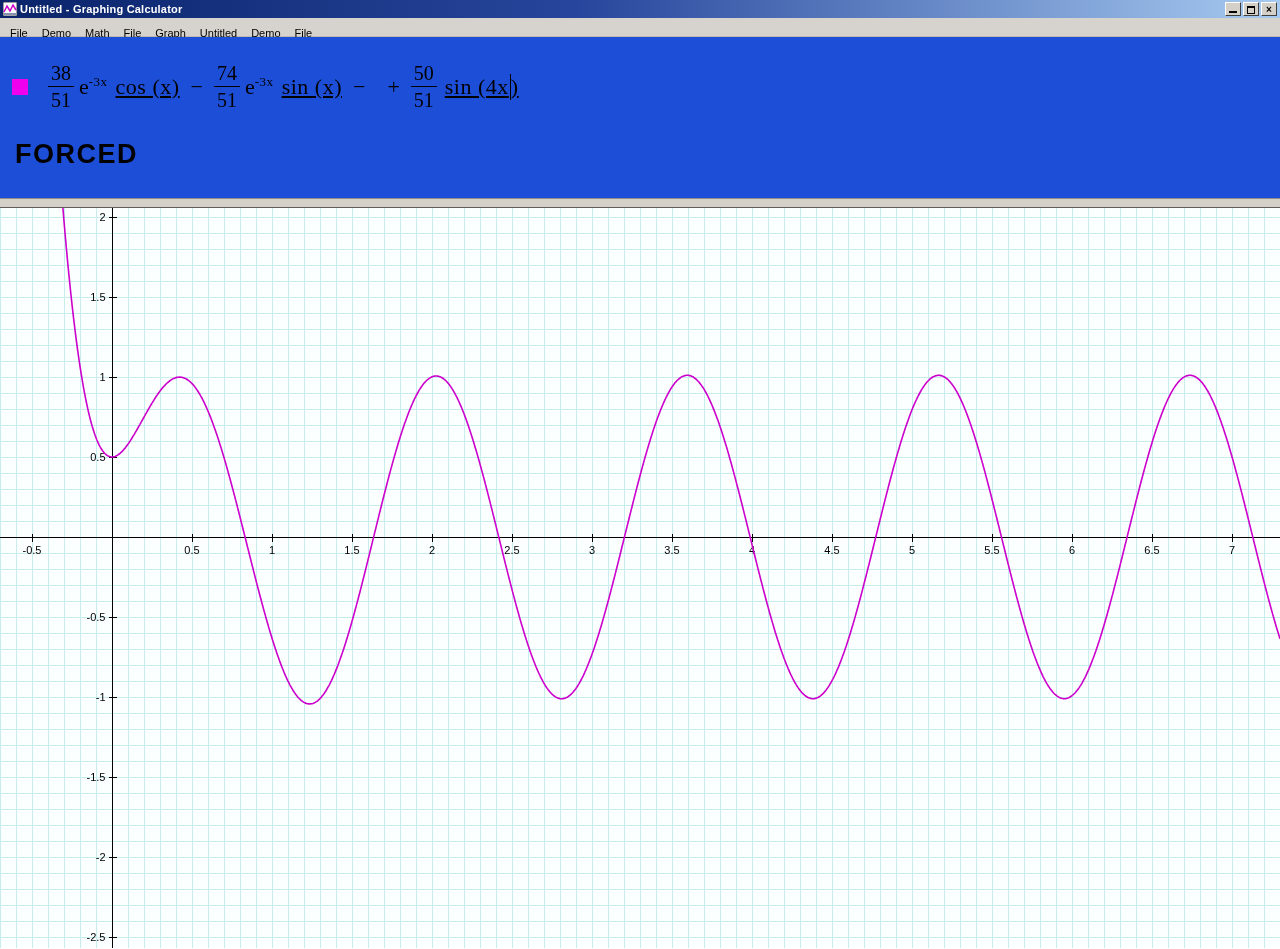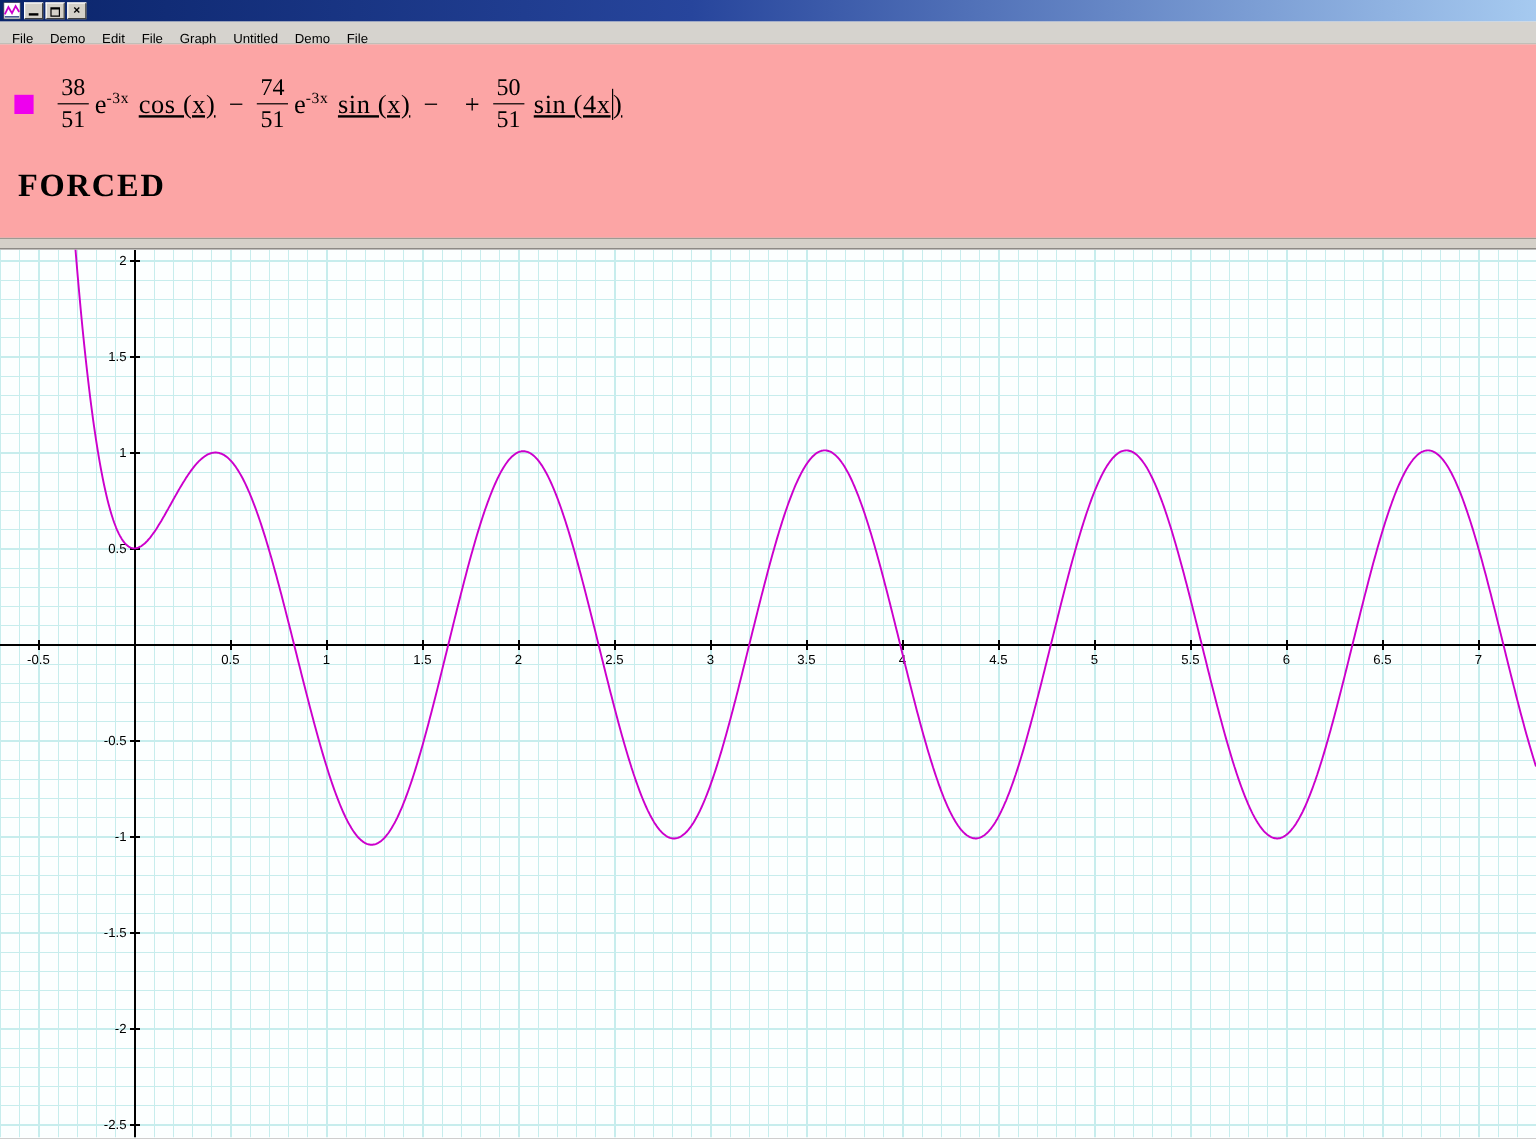--- a/index.html
+++ b/index.html
@@ -23,74 +23,75 @@
   .glyph-min { width:8px; height:2px; background:#000; margin-bottom:2px; }
   .glyph-max { width:8px; height:8px; border:1px solid #000; border-top-width:2px; margin-bottom:1px; }
   .glyph-close { font-size:10px; font-weight:bold; line-height:11px; width:100%; text-align:center; margin-bottom:0px; }
 
   
   .menubar { height:19px; background:#d6d3ce; display:flex; align-items:center;
     padding-left:3px; font-size:11px; color:#000; border-bottom:1px solid #bdb9b1; }
   .menu-item { padding:2px 7px; white-space:nowrap;margin-top:12px; }
 
   
-  .equation-panel { height:161px; background:#fca5a5; position:relative; }
+  .equation-panel { height:161px; background:#1d4ed8; position:relative; }
   .eq-row { display:flex; align-items:center; padding:24px 0 0 12px; }
   .swatch { width:16px; height:16px; margin-right:20px; flex:0 0 auto; }
   .equation { display:flex; align-items:center; font-family:"Liberation Serif","DejaVu Serif",serif;
     font-size:22px; color:#000; }
   .term { display:flex; align-items:center; }
   .frac { display:inline-flex; flex-direction:column; align-items:center; font-size:20px; line-height:1.2; }
   .frac .num, .frac .den { padding:0 3px; }
   .frac .bar { align-self:stretch; height:1px; background:#000; margin:1px 0; }
   .epow { margin-left:5px; white-space:nowrap; }
   .esup { font-size:13px; position:relative; top:-8px; letter-spacing:0.5px; }
   .fnname { margin-left:8px; white-space:pre; letter-spacing:0.5px;text-decoration:underline; }
   .op { margin:0 11px; }
   .caret { width:1px; height:26px; background:#000; margin-left:1px; flex:0 0 auto; }
   .close-paren { margin-left:0; }
   .forced-label { position:absolute; left:15px; top:102px; font-size:27px; font-weight:bold;
-    letter-spacing:1.5px; color:#000; font-family:Liberation Serif, serif; }
+    letter-spacing:1.5px; color:#000; font-family:Liberation Sans, sans-serif; }
 
   
   .splitter { height:10px; background:#d4d0c8;
     border-top:1px solid #8f8d86; border-bottom:1px solid #5f5e5a; cursor:row-resize; }
 
   
   .graph-area { height:740px; background:#fcffff; position:relative; overflow:hidden; }
   .graph-area svg { display:block; }
 </style>
 </head>
 <body>
 
 <div class="window">
 
   <div class="titlebar">
     <svg class="app-icon" viewBox="0 0 14 14">
       <rect x="0" y="0" width="14" height="14" fill="#ffffff" stroke="#404040"></rect>
       <polyline points="1,10 4,4 7,9 10,3 13,8" fill="none" stroke="#cc00cc" stroke-width="1.5"></polyline>
       <line x1="1" y1="12" x2="13" y2="12" stroke="#0a246a" stroke-width="1"></line>
     </svg>
+    <span class="title">Untitled - Graphing Calculator</span>
     <span class="win-buttons">
       <button class="wbtn">
           <span class="glyph-min"></span>
         </button>
       <button class="wbtn">
           <span class="glyph-max"></span>
         </button>
       <button class="wbtn">
           <span class="glyph-close">×</span>
         </button>
     </span>
   </div>
 
   <div class="menubar">
     <span class="menu-item">File</span>
     <span class="menu-item">Demo</span>
-    <span class="menu-item">Edit</span>
+    <span class="menu-item">Math</span>
     <span class="menu-item">File</span>
     <span class="menu-item">Graph</span>
     <span class="menu-item">Untitled</span>
     <span class="menu-item">Demo</span>
     <span class="menu-item">File</span>
   </div>
 
   <div class="equation-panel">
     <div class="eq-row">
       <span class="swatch" style="background: rgb(238, 0, 238);"></span>

